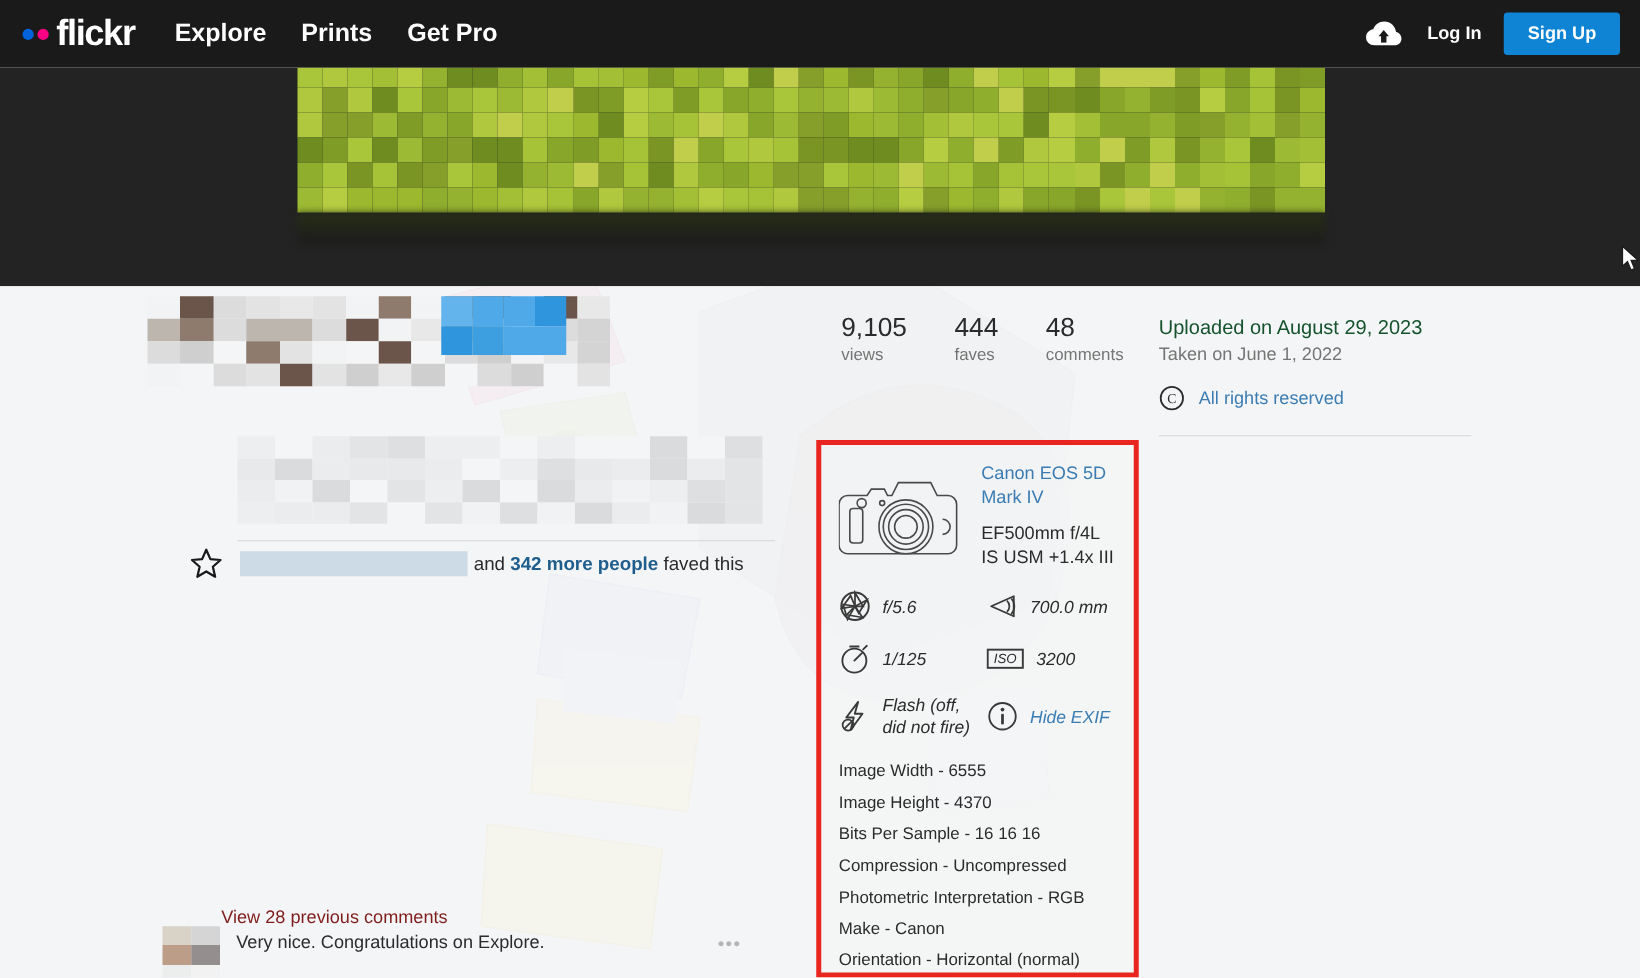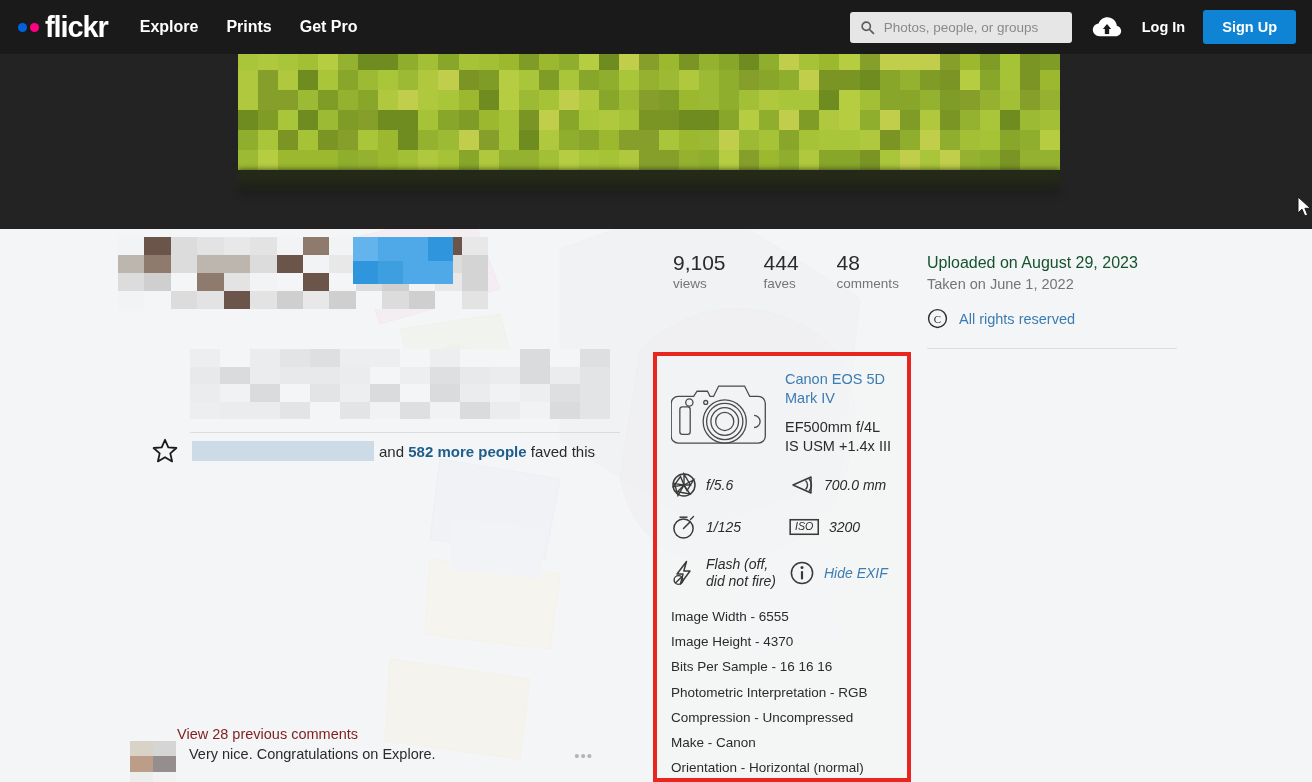--- a/index.html
+++ b/index.html
@@ -17,21 +17,21 @@
   }
   .logo { display: flex; align-items: center; margin-left: 18px; }
   .logo-dots { display: flex; gap: 3px; margin-right: 6px; }
   .logo-dot { width: 9px; height: 9px; border-radius: 50%; }
   .logo-dot.b { background: #0063dc; }
   .logo-dot.p { background: #ff0084; }
   .logo-word {
     color: #fff; font-size: 29px; font-weight: bold; letter-spacing: -1.1px;
   }
   .nav { display: flex; align-items: center; margin-left: 32px; gap: 28px; }
-  .nav-item { color: #fff; font-size: 16px; font-weight: bold; cursor: pointer; }
+  .nav-item { color: #fff; font-size: 20px; font-weight: bold; cursor: pointer; }
   .header-right {
     position: absolute; right: 16px; top: 0; height: 54px;
     display: flex; align-items: center; gap: 0;
   }
   .search-box {
     width: 222px; height: 31px; background: #e6e6e6; border-radius: 3px;
     display: flex; align-items: center; padding: 0 10px; margin-right: 20px;
   }
   .search-icon { width: 15px; height: 15px; margin-right: 9px; flex: none; }
   .search-input {
@@ -148,27 +148,20 @@
           <span class="logo-dot p"></span>
       </span>
       <span class="logo-word">flickr</span>
     </div>
     <div class="nav">
       <span class="nav-item">Explore</span>
       <span class="nav-item">Prints</span>
       <span class="nav-item">Get Pro</span>
     </div>
     <div class="header-right">
-      <div class="search-box">
-        <svg class="search-icon" viewBox="0 0 24 24">
-          <circle cx="10" cy="10" r="6.6" fill="none" stroke="#5c5c5c" stroke-width="2.6"></circle>
-          <line x1="14.8" y1="14.8" x2="21.5" y2="21.5" stroke="#5c5c5c" stroke-width="2.8" stroke-linecap="round"></line>
-        </svg>
-        <input class="search-input" type="text" placeholder="Photos, people, or groups" style="">
-      </div>
       <svg class="upload-icon" viewBox="0 0 36 26">
         <path d="M9 24c-4.4 0-8-3.4-8-7.7 0-3.9 3-7.1 6.9-7.6C9.3 4.4 13.6 1.2 18.5 1.2c5.9 0 10.8 4.5 11.3 10.2 3 .6 5.2 3.2 5.2 6.3 0 3.5-2.9 6.3-6.5 6.3z" fill="#fff"></path>
         <path d="M18 21.5v-9m0-9 0 0" fill="none"></path>
         <path d="M18 9.5l-5 6h10z" fill="#1a1a1a"></path>
         <rect x="15.4" y="14.5" width="5.2" height="7" fill="#1a1a1a"></rect>
       </svg>
       <span class="login-btn">Log In</span>
       <button class="signup-btn">Sign Up</button>
     </div>
   </div>
@@ -680,37 +673,37 @@
               <rect x="11.9" y="11" width="2.2" height="8.5" rx="1" fill="#3a3a3a"></rect>
             </svg>
             <span class="exif-val link">Hide EXIF</span>
           </div>
         </div>
 
         <div class="exif-list" id="exif-list">
             <div class="exif-line">Image Width - 6555</div>
             <div class="exif-line">Image Height - 4370</div>
             <div class="exif-line">Bits Per Sample - 16 16 16</div>
+            <div class="exif-line">Compression - Uncompressed</div>
             <div class="exif-line">Photometric Interpretation - RGB</div>
-            <div class="exif-line">Compression - Uncompressed</div>
             <div class="exif-line">Make - Canon</div>
             <div class="exif-line">Orientation - Horizontal (normal)</div>
           </div>
       </div>
     </div>
 
     <div class="hr-left"></div>
     <div class="fave-row">
       <svg class="star-icon" viewBox="0 0 26 26">
         <path d="M13 1.8 L16.3 9.3 L24.4 10 L18.3 15.4 L20.1 23.4 L13 19.2 L5.9 23.4 L7.7 15.4 L1.6 10 L9.7 9.3 Z" fill="none" stroke="#1a1a1a" stroke-width="1.8" stroke-linejoin="round"></path>
       </svg>
       <span class="fave-name"></span>
       <span class="fave-text">
         <span>and</span>
-        <b>582 more people</b>
+        <b>342 more people</b>
         <span class="grey">faved this</span>
       </span>
     </div>
 
     <div class="view-prev">View 28 previous comments</div>
 
     <div class="comments" id="comments">
         <div class="comment">
           <div class="avatar">
             <div style="background: rgb(216, 210, 199);"></div>

